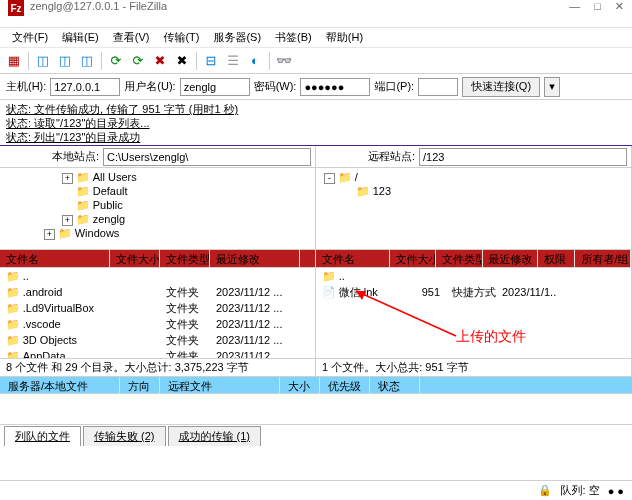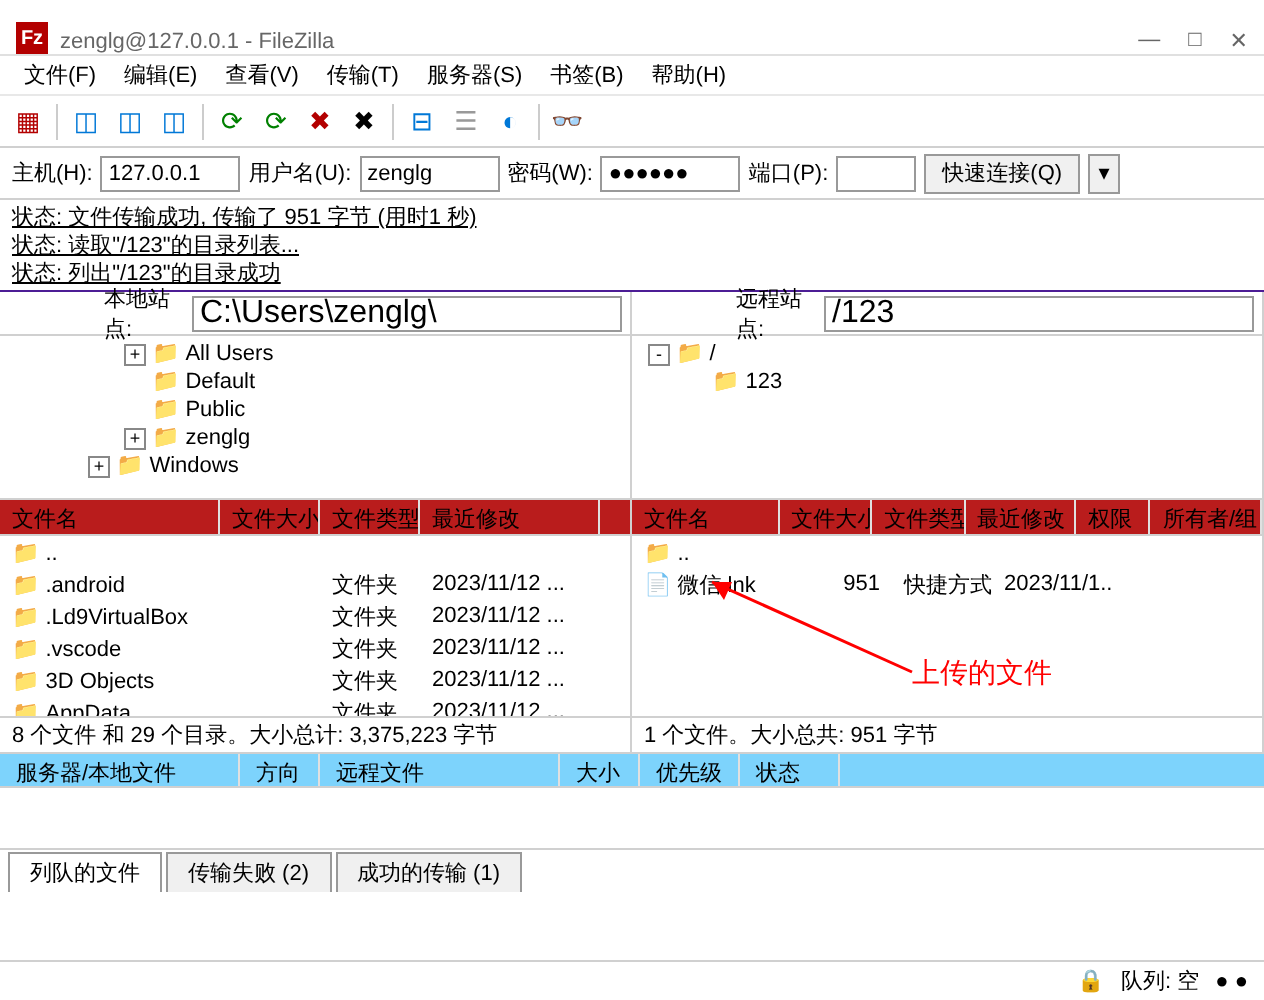--- a/index.html
+++ b/index.html
@@ -1,55 +1,55 @@
 <!DOCTYPE html>
 <html><head>
 <meta charset="utf-8">
 <style>
 * { margin: 0; padding: 0; box-sizing: border-box; font-family: "Microsoft YaHei", "SimSun", sans-serif; font-size: 11px; }
 body { background: #fff; width: 632px; height: 500px; overflow: hidden; position: relative; }
-.titlebar { height: 28px; background: #fff; border-bottom: 1px solid #e0e0e0; display: flex; align-items: flex-end; padding: 0 8px; }
+.titlebar { height: 28px; background: #fff; border-bottom: 1px solid #e0e0e0; display: flex; align-items: flex-start; padding: 0 8px; }
 .title-icon { width: 16px; height: 16px; background: #b30000; margin-right: 6px; display: flex; align-items: center; justify-content: center; color: #fff; font-weight: bold; font-size: 10px; }
 .title-text { flex: 1; color: #666; }
 .win-controls { display: flex; gap: 14px; color: #666; }
 .win-controls span { cursor: pointer; }
 .menubar { height: 20px; display: flex; align-items: center; padding: 0 6px; gap: 2px; border-bottom: 1px solid #e8e8e8; }
 .menubar span { padding: 2px 6px; cursor: pointer; }
 .toolbar { height: 26px; display: flex; align-items: center; padding: 0 4px; gap: 2px; border-bottom: 1px solid #d0d0d0; }
 .tbtn { width: 20px; height: 20px; display: inline-flex; align-items: center; justify-content: center; cursor: pointer; border: 1px solid transparent; font-size: 13px; }
 .tsep { width: 1px; height: 18px; background: #ccc; margin: 0 2px; }
 .connectbar { height: 26px; display: flex; align-items: center; padding: 0 6px; gap: 4px; border-bottom: 1px solid #d0d0d0; }
 .connectbar label { white-space: nowrap; }
 .connectbar input { border: 1px solid #999; height: 18px; padding: 0 3px; font-size: 11px; }
 .qc-btn { border: 1px solid #999; background: #f0f0f0; height: 20px; padding: 0 8px; cursor: pointer; }
 .qc-extra { border: 1px solid #999; background: #f0f0f0; height: 20px; width: 16px; cursor: pointer; }
 .log { height: 46px; border-bottom: 1px solid #4c1d95; padding: 2px 6px; overflow-y: auto; line-height: 14px; text-decoration: underline; }
 .log div { white-space: nowrap; }
 .sitebar { height: 22px; display: flex; border-bottom: 1px solid #d0d0d0; }
 .sitebar .half { width: 50%; display: flex; align-items: center; padding: 0 4px; gap: 4px; border-right: 1px solid #d0d0d0; margin-left: 48px; }
-.sitebar input, .sitebar .combo { flex: 1; border: 1px solid #999; height: 18px; padding: 0 3px; font-size: 16px; }
+.sitebar input, .sitebar .combo { flex: 1; border: 1px solid #999; height: 18px; padding: 0 3px; font-size: 11px; }
 .panes { display: flex; height: 208px; }
 .pane { width: 50%; display: flex; flex-direction: column; border-right: 1px solid #d0d0d0; }
 .tree { height: 82px; overflow: auto; border-bottom: 1px solid #d0d0d0; padding: 2px 4px; line-height: 14px; }
 .tree .node { white-space: nowrap; }
 .indent0 { padding-left: 4px; } .indent1 { padding-left: 22px; } .indent2 { padding-left: 40px; } .indent3 { padding-left: 58px; }
 .expander { display: inline-block; width: 11px; height: 11px; border: 1px solid #888; text-align: center; line-height: 9px; font-size: 9px; margin-right: 3px; background: #fff; cursor: pointer; }
 .folder-ico { color: #e6b800; margin-right: 3px; }
 .listhdr { height: 18px; display: flex; background: #b91c1c; border-bottom: 1px solid #d0d0d0; }
 .listhdr span { padding: 2px 6px; border-right: 1px solid #e0e0e0; white-space: nowrap; overflow: hidden; }
 .list { flex: 1; overflow: auto; }
 .row { display: flex; height: 16px; align-items: center; white-space: nowrap; }
 .cell { padding: 0 6px; overflow: hidden; white-space: nowrap; }
 .file-ico { color: #e6b800; margin-right: 3px; }
 .footer { height: 18px; border-top: 1px solid #d0d0d0; padding: 0 6px; display: flex; align-items: center; }
 .queue-hdr { height: 18px; display: flex; border-top: 1px solid #d0d0d0; border-bottom: 1px solid #d0d0d0; background: #7dd3fc; }
 .queue-hdr span { padding: 2px 8px; border-right: 1px solid #e0e0e0; }
 .queue-body { height: 30px; }
 .queue-tabs { height: 22px; display: flex; align-items: flex-end; border-top: 1px solid #d0d0d0; padding-left: 4px; }
-.qtab { border: 1px solid #999; border-bottom: none; padding: 2px 10px; margin-right: 2px; background: #f0f0f0; cursor: pointer; }
+.qtab { border: 1px solid #999; border-bottom: none; padding: 2px 10px; margin-right: 2px; background: #f0f0f0; cursor: pointer; text-decoration: underline; }
 .qtab.active { background: #fff; }
 .statusbar { position: absolute; bottom: 0; left: 0; right: 0; height: 20px; background: #fff; border-top: 1px solid #d0d0d0; display: flex; align-items: center; justify-content: flex-end; padding: 0 8px; gap: 8px; }
 .annotation { position: absolute; color: #ff0000; font-size: 14px; pointer-events: none; }
 .arrow { position: absolute; pointer-events: none; }
 </style>
 </head>
 <body>
 
 <div class="titlebar">
   <div class="title-icon">Fz</div>

